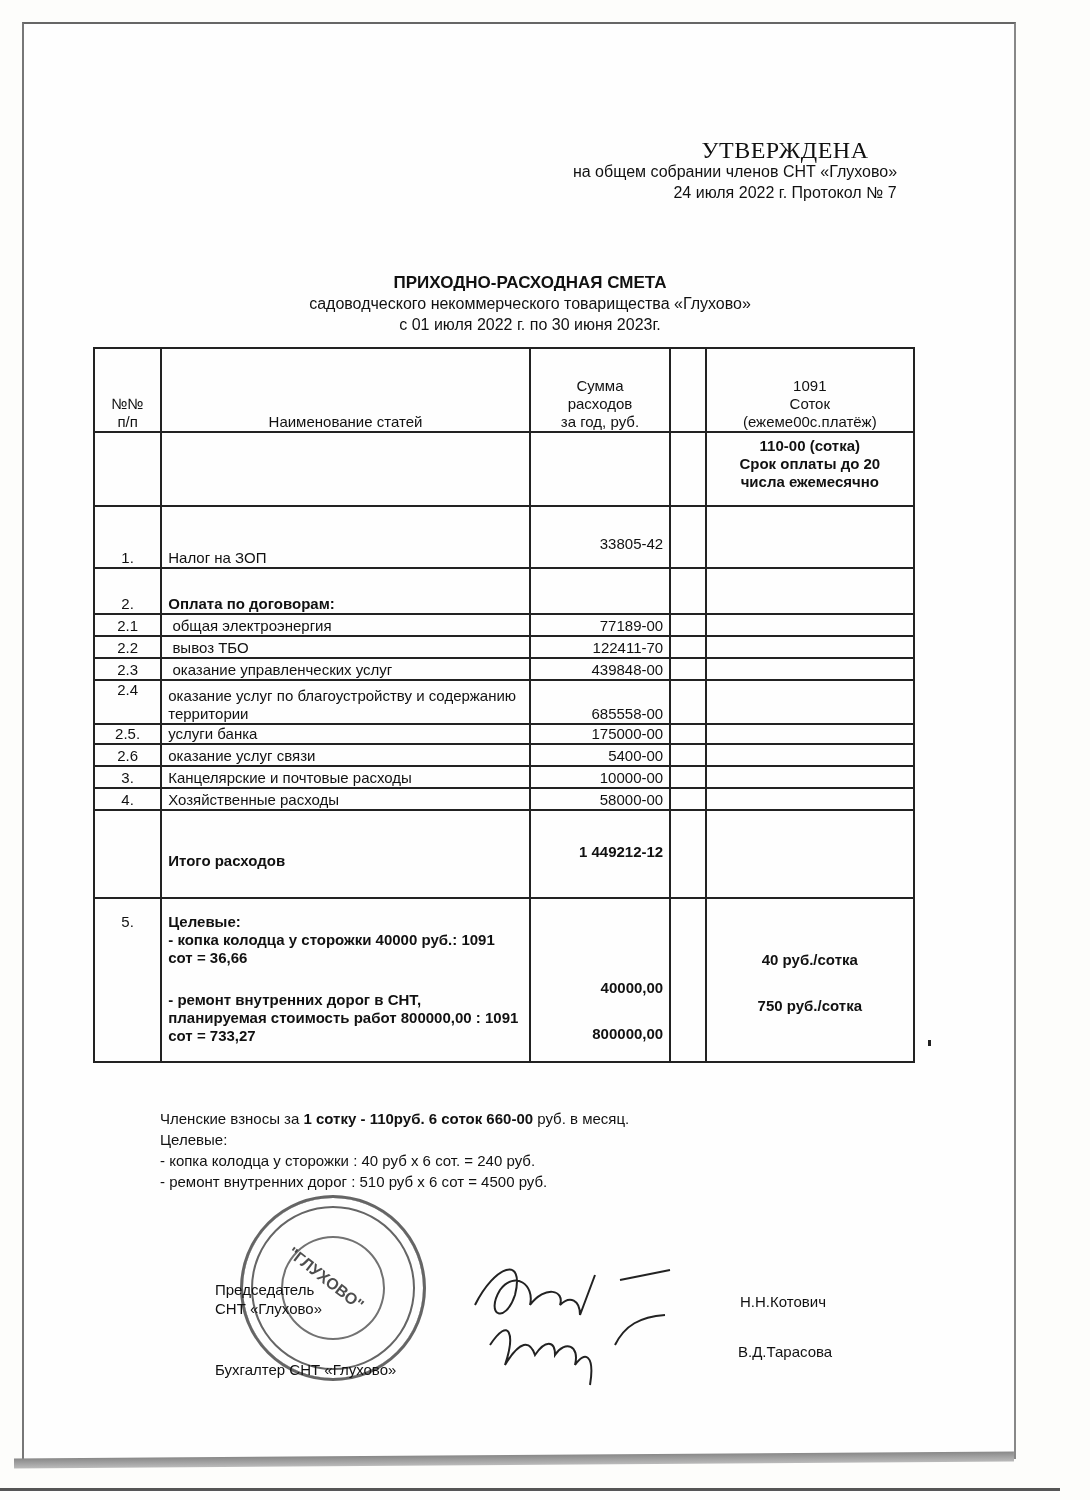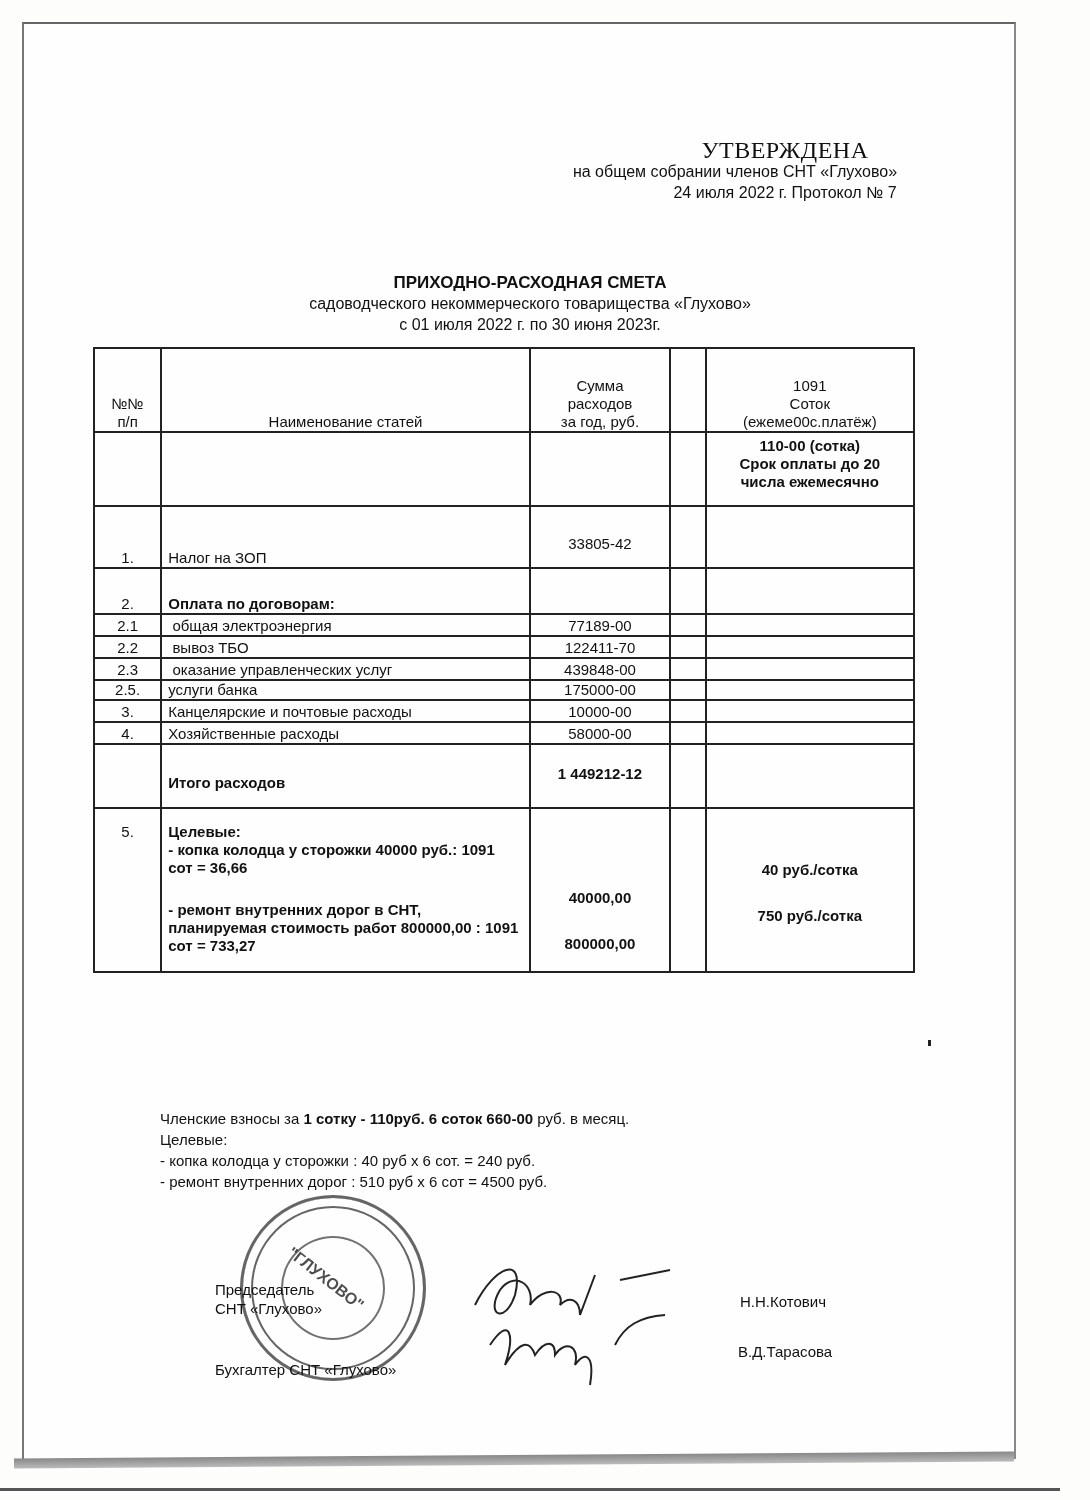--- a/index.html
+++ b/index.html
@@ -39,21 +39,21 @@
 
   table.estimate {
     position:absolute; left:93px; top:347px; width:822px;
     border-collapse:collapse; font-size:15px;
   }
   table.estimate td {
     border:2px solid #222; padding:0 6px; vertical-align:bottom; line-height:18px;
   }
   .c1 { width:54px; text-align:center; }
   .c2 { width:358px; }
-  .c3 { width:128px; text-align:center; }
+  .c3 { width:128px; text-align:right; }
   .c4 { width:22px; }
   .c5 { width:196px; text-align:center; }
   .hdr td { vertical-align:top; text-align:center; padding-top:8px; height:74px; }
   .bold { font-weight:bold; }
   .top { vertical-align:top !important; }
   .mid { vertical-align:middle !important; }
 
   .notes {
     position:absolute; left:160px; top:1108px; font-size:15px; line-height:21px;
   }
@@ -144,42 +144,56 @@
     <td></td>
     <td></td>
   </tr>
   <tr style="height:22px">
     <td class="c1">2.3</td>
     <td style="white-space:pre"> оказание управленческих услуг</td>
     <td class="c3">439848-00</td>
     <td></td>
     <td></td>
   </tr>
+  <tr style="height:44px">
+    <td class="c1 top">2.4</td>
+    <td> оказание услуг по благоустройству  и содержанию территории</td>
+    <td class="c3">685558-00</td>
+    <td></td>
+    <td></td>
+  </tr>
   <tr style="height:16px">
     <td class="c1">2.5.</td>
     <td>услуги банка</td>
     <td class="c3">175000-00</td>
     <td></td>
     <td></td>
   </tr>
   <tr style="height:22px">
+    <td class="c1">2.6</td>
+    <td>оказание услуг связи</td>
+    <td class="c3">5400-00</td>
+    <td></td>
+    <td></td>
+  </tr>
+  <tr style="height:22px">
     <td class="c1">3.</td>
     <td>Канцелярские и почтовые расходы</td>
     <td class="c3">10000-00</td>
     <td></td>
     <td></td>
   </tr>
   <tr style="height:22px">
     <td class="c1">4.</td>
     <td>Хозяйственные расходы</td>
     <td class="c3">58000-00</td>
     <td></td>
     <td></td>
   </tr>
-  <tr style="height:64px">
+  <tr style="height:88px">
     <td></td>
     <td class="bold mid" style="padding-top:14px">Итого расходов</td>
     <td class="c3 bold mid" style="padding-bottom:4px">1 449212-12</td>
     <td></td>
     <td></td>
   </tr>
   <tr style="height:164px">
     <td class="c1 top" style="padding-top:14px">5.</td>
     <td class="top bold" style="padding-top:14px;padding-bottom:2px">
       <div>Целевые:</div>

